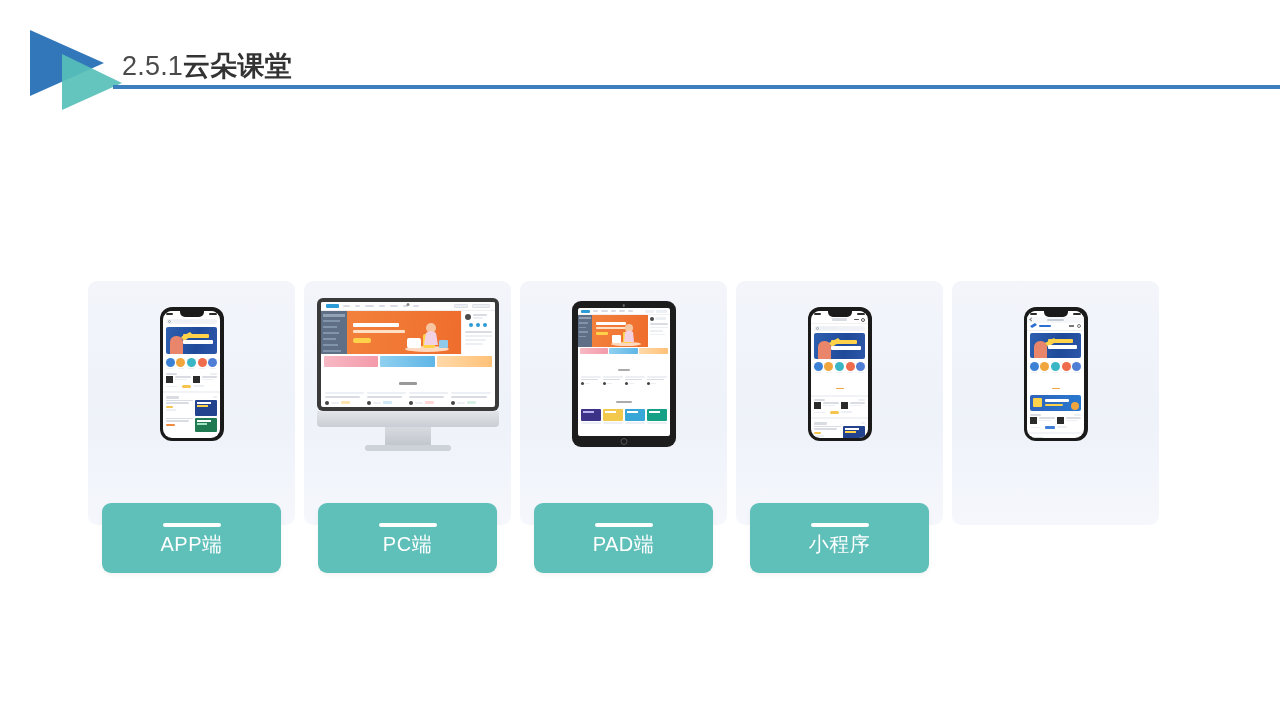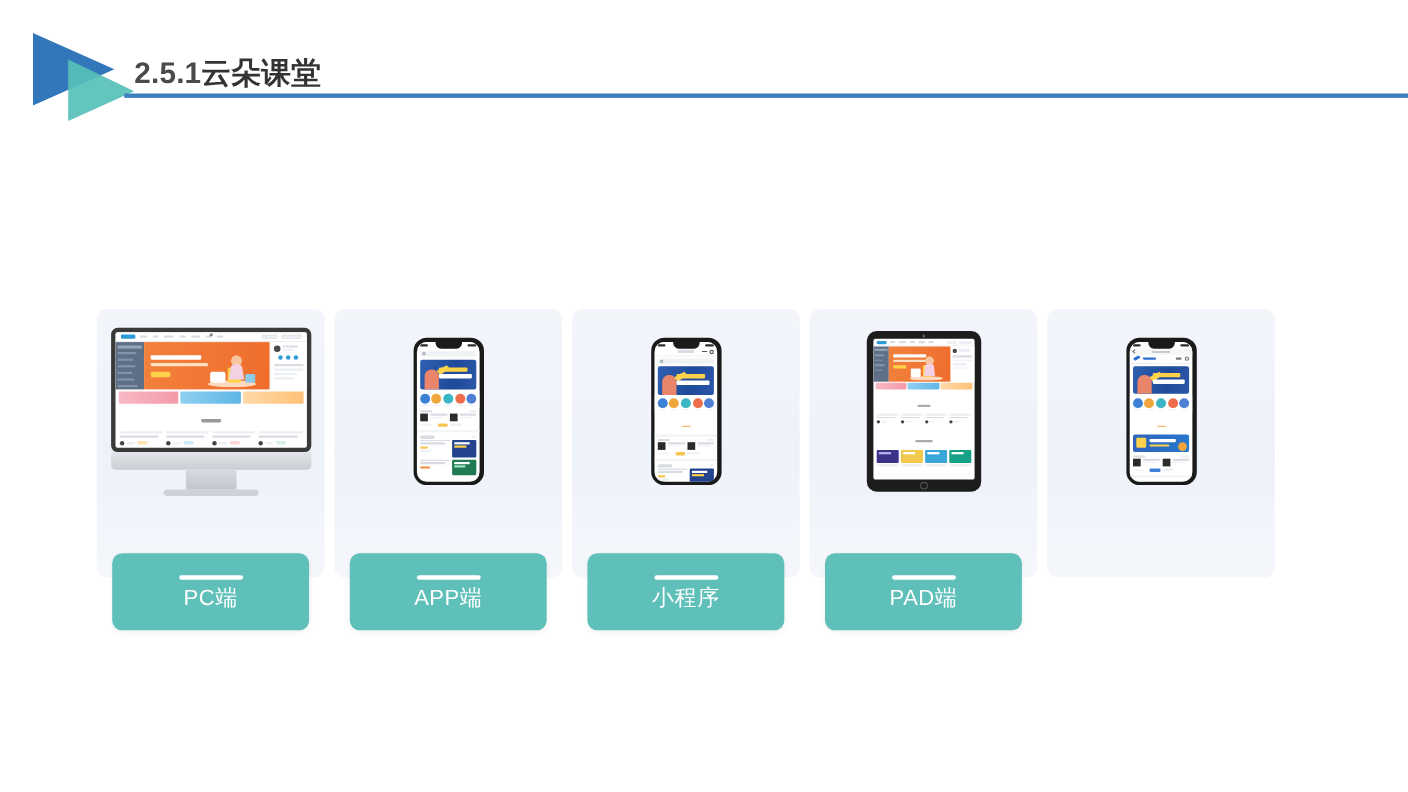--- a/index.html
+++ b/index.html
@@ -7,21 +7,21 @@
     width: 1280px; height: 720px;
     background: #ffffff;
     font-family: "Liberation Sans", "DejaVu Sans", sans-serif;
     overflow: hidden;
   }
   .slide { position: relative; width: 1280px; height: 720px; background:#fff; }
 
   
   .hdr-arrow { position:absolute; left:26px; top:28px; width:104px; height:82px; }
   .hdr-title { position:absolute; left:122px; top:48px; font-size:27px; color:#404040; white-space:nowrap; letter-spacing:0.2px;}
-  .hdr-title .num { font-weight:700; color:#4a4a4a; }
+  .hdr-title .num { font-weight:400; color:#4a4a4a; }
   .hdr-title .zh  { font-weight:700; color:#333333; }
   .hdr-rule { position:absolute; left:113px; top:85px; width:1167px; height:4px; background:#3c7fbf; }
 
   
   .logo { position:absolute; right:12px; top:36px; height:46px; display:flex; align-items:center; }
   .logo-mark { position:relative; width:156px; height:46px; }
   .logo-cloud { position:absolute; left:0; top:4px; width:40px; height:34px; }
   .logo-zh { position:absolute; left:30px; top:1px; font-size:21px; font-weight:700; color:#2c8fd4; letter-spacing:1px; white-space:nowrap;}
   .logo-url { position:absolute; left:32px; top:27px; font-size:9.5px; color:#6d6d6d; letter-spacing:0.3px; white-space:nowrap;}
   .logo-div { position:absolute; left:160px; top:6px; width:1px; height:34px; background:#bdbdbd; }
@@ -99,20 +99,134 @@
     <span class="num">2.5.1</span><span class="zh">云朵课堂</span>
   </div>
   <div class="hdr-rule"></div>
 
 
 
   <div class="cards">
 
     <div class="card">
       <div class="card-stage">
+        <div class="phone">
+          <div class="phone-notch"></div>
+          <div class="phone-inner">
+            <div class="sbar" style="height:6px;">
+                <i style="width:7px;"></i>
+                <i style="width:10px;"></i>
+                <i style="width:8px;"></i>
+              </div>
+            <div style="margin-top:6px;padding:2px 3px;">
+              <div style="height:5px;background:#f0f2f5;border-radius:3px;display:flex;align-items:center;padding-left:2px;gap:2px;">
+                <div style="width:3px;height:3px;border:1px solid #9aa4b0;border-radius:50%;"></div>
+                <div class="lline" style="width:18px;height:2px;"></div>
+              </div>
+            </div>
+            <div class="hero-blue" style="margin:1px 3px;height:27px;border-radius:2px;">
+              <div class="hface" style="left:4px;bottom:0;width:13px;height:18px;border-radius:6px 6px 0 0;"></div>
+              <svg style="position:absolute;left:14px;top:4px;" width="14" height="12" viewBox="0 0 14 12">
+                  <path d="M1 6 L10 1 L13 4 L4 10 Z" fill="#ffd24a"></path>
+                </svg>
+              <div class="htxt" style="right:4px;">
+                <b style="width:26px;"></b>
+                  <b style="width:30px;background:#fff;"></b>
+              </div>
+            </div>
+            <div class="icorow" style="padding:3px 2px 2px 2px;">
+              <div style="text-align:center;">
+                  <div class="icon-dot" style="background:#3b82d6;margin:0 auto 1px;"></div>
+                  <div class="lline" style="width:6px;height:1.5px;margin:0 auto;"></div>
+                </div>
+              <div style="text-align:center;">
+                  <div class="icon-dot" style="background:#f0a63c;margin:0 auto 1px;"></div>
+                  <div class="lline" style="width:6px;height:1.5px;margin:0 auto;"></div>
+                </div>
+              <div style="text-align:center;">
+                  <div class="icon-dot" style="background:#3bb6c4;margin:0 auto 1px;"></div>
+                  <div class="lline" style="width:6px;height:1.5px;margin:0 auto;"></div>
+                </div>
+              <div style="text-align:center;">
+                  <div class="icon-dot" style="background:#ef6d4c;margin:0 auto 1px;"></div>
+                  <div class="lline" style="width:6px;height:1.5px;margin:0 auto;"></div>
+                </div>
+              <div style="text-align:center;">
+                  <div class="icon-dot" style="background:#4f7fd4;margin:0 auto 1px;"></div>
+                  <div class="lline" style="width:6px;height:1.5px;margin:0 auto;"></div>
+                </div>
+            </div>
+            <div style="display:flex;justify-content:space-between;padding:2px 3px 1px;">
+              <div class="line" style="width:11px;height:2px;"></div>
+                <div class="lline" style="width:7px;height:2px;"></div>
+            </div>
+            <div style="display:flex;gap:2px;padding:0 3px;">
+              <div style="flex:1;display:flex;gap:2px;">
+                  <div style="width:7px;height:7px;background:#2b2b2b;"></div>
+                  <div style="flex:1;">
+                    <div class="line" style="height:1.5px;margin-bottom:1px;"></div>
+                    <div class="lline" style="height:1.5px;width:80%;"></div>
+                  </div>
+                </div>
+              <div style="flex:1;display:flex;gap:2px;">
+                  <div style="width:7px;height:7px;background:#2b2b2b;"></div>
+                  <div style="flex:1;">
+                    <div class="line" style="height:1.5px;margin-bottom:1px;"></div>
+                    <div class="lline" style="height:1.5px;width:80%;"></div>
+                  </div>
+                </div>
+            </div>
+            <div style="display:flex;gap:2px;padding:2px 3px;">
+              <div style="flex:1;display:flex;justify-content:space-between;align-items:center;">
+                  <div class="lline" style="width:11px;height:1.5px;"></div>
+                  <div style="width:9px;height:3px;background:#f5c451;border-radius:2px;"></div>
+                </div>
+              <div style="flex:1;">
+                  <div class="lline" style="width:11px;height:1.5px;"></div>
+                </div>
+            </div>
+            <div style="height:2px;background:#f1f3f6;margin:1px 0;"></div>
+            <div style="display:flex;justify-content:space-between;padding:2px 3px 1px;">
+              <div class="line" style="width:13px;height:2.5px;"></div>
+                <div class="lline" style="width:4px;height:2px;"></div>
+            </div>
+            <div style="display:flex;gap:2px;padding:0 3px 2px;">
+              <div style="flex:1;">
+                  <div class="line" style="height:1.5px;margin-bottom:1px;"></div>
+                  <div class="line" style="height:1.5px;width:85%;margin-bottom:2px;"></div>
+                  <div style="width:7px;height:2.5px;background:#f5c451;border-radius:1px;margin-bottom:1px;"></div>
+                  <div class="lline" style="width:10px;height:1.5px;"></div>
+                </div>
+              <div style="width:22px;height:16px;background:#23438f;border-radius:1px;padding:2px;">
+                  <div style="height:2px;background:#fff;width:80%;margin-bottom:1px;"></div>
+                  <div style="height:2px;background:#ffd24a;width:60%;"></div>
+                </div>
+            </div>
+            <div style="display:flex;gap:2px;padding:0 3px;">
+              <div style="flex:1;">
+                  <div class="line" style="height:1.5px;margin-bottom:1px;"></div>
+                  <div class="line" style="height:1.5px;width:85%;margin-bottom:2px;"></div>
+                  <div style="width:9px;height:2.5px;background:#f08a3c;border-radius:1px;"></div>
+                </div>
+              <div style="width:22px;height:14px;background:#1f7a52;border-radius:1px;padding:2px;">
+                  <div style="height:2px;background:#fff;width:80%;margin-bottom:1px;"></div>
+                  <div style="height:2px;background:#9fe3c0;width:55%;"></div>
+                </div>
+            </div>
+          </div>
+        </div>
+      </div>
+      <div class="pill">
+        <div class="pill-bar"></div>
+        <div class="pill-label">APP端</div>
+      </div>
+    </div>
+
+    <div class="card">
+      <div class="card-stage">
         <div class="monitor">
           <div class="mon-screen">
             <div class="mon-inner">
               <div class="mon-cam"></div>
 
               <div class="navb" style="height:9px;padding:0 5px;justify-content:space-between;border-bottom:1px solid #eee;">
                 <div style="display:flex;align-items:center;gap:4px;">
                   <div style="width:13px;height:4px;background:#2c9bd6;border-radius:1px;"></div>
                   <div style="display:flex;gap:5px;">
                     <div class="line" style="width:7px;height:2px;"></div>
@@ -226,247 +340,20 @@
             </div>
           </div>
           <div class="mon-chin"></div>
           <div class="mon-neck"></div>
           <div class="mon-base"></div>
         </div>
       </div>
       <div class="pill">
         <div class="pill-bar"></div>
         <div class="pill-label">PC端</div>
-      </div>
-    </div>
-
-    <div class="card">
-      <div class="card-stage">
-        <div class="phone">
-          <div class="phone-notch"></div>
-          <div class="phone-inner">
-            <div class="sbar" style="height:6px;">
-                <i style="width:7px;"></i>
-                <i style="width:10px;"></i>
-                <i style="width:8px;"></i>
-              </div>
-            <div style="margin-top:6px;padding:2px 3px;">
-              <div style="height:5px;background:#f0f2f5;border-radius:3px;display:flex;align-items:center;padding-left:2px;gap:2px;">
-                <div style="width:3px;height:3px;border:1px solid #9aa4b0;border-radius:50%;"></div>
-                <div class="lline" style="width:18px;height:2px;"></div>
-              </div>
-            </div>
-            <div class="hero-blue" style="margin:1px 3px;height:27px;border-radius:2px;">
-              <div class="hface" style="left:4px;bottom:0;width:13px;height:18px;border-radius:6px 6px 0 0;"></div>
-              <svg style="position:absolute;left:14px;top:4px;" width="14" height="12" viewBox="0 0 14 12">
-                  <path d="M1 6 L10 1 L13 4 L4 10 Z" fill="#ffd24a"></path>
-                </svg>
-              <div class="htxt" style="right:4px;">
-                <b style="width:26px;"></b>
-                  <b style="width:30px;background:#fff;"></b>
-              </div>
-            </div>
-            <div class="icorow" style="padding:3px 2px 2px 2px;">
-              <div style="text-align:center;">
-                  <div class="icon-dot" style="background:#3b82d6;margin:0 auto 1px;"></div>
-                  <div class="lline" style="width:6px;height:1.5px;margin:0 auto;"></div>
-                </div>
-              <div style="text-align:center;">
-                  <div class="icon-dot" style="background:#f0a63c;margin:0 auto 1px;"></div>
-                  <div class="lline" style="width:6px;height:1.5px;margin:0 auto;"></div>
-                </div>
-              <div style="text-align:center;">
-                  <div class="icon-dot" style="background:#3bb6c4;margin:0 auto 1px;"></div>
-                  <div class="lline" style="width:6px;height:1.5px;margin:0 auto;"></div>
-                </div>
-              <div style="text-align:center;">
-                  <div class="icon-dot" style="background:#ef6d4c;margin:0 auto 1px;"></div>
-                  <div class="lline" style="width:6px;height:1.5px;margin:0 auto;"></div>
-                </div>
-              <div style="text-align:center;">
-                  <div class="icon-dot" style="background:#4f7fd4;margin:0 auto 1px;"></div>
-                  <div class="lline" style="width:6px;height:1.5px;margin:0 auto;"></div>
-                </div>
-            </div>
-            <div style="display:flex;justify-content:space-between;padding:2px 3px 1px;">
-              <div class="line" style="width:11px;height:2px;"></div>
-                <div class="lline" style="width:7px;height:2px;"></div>
-            </div>
-            <div style="display:flex;gap:2px;padding:0 3px;">
-              <div style="flex:1;display:flex;gap:2px;">
-                  <div style="width:7px;height:7px;background:#2b2b2b;"></div>
-                  <div style="flex:1;">
-                    <div class="line" style="height:1.5px;margin-bottom:1px;"></div>
-                    <div class="lline" style="height:1.5px;width:80%;"></div>
-                  </div>
-                </div>
-              <div style="flex:1;display:flex;gap:2px;">
-                  <div style="width:7px;height:7px;background:#2b2b2b;"></div>
-                  <div style="flex:1;">
-                    <div class="line" style="height:1.5px;margin-bottom:1px;"></div>
-                    <div class="lline" style="height:1.5px;width:80%;"></div>
-                  </div>
-                </div>
-            </div>
-            <div style="display:flex;gap:2px;padding:2px 3px;">
-              <div style="flex:1;display:flex;justify-content:space-between;align-items:center;">
-                  <div class="lline" style="width:11px;height:1.5px;"></div>
-                  <div style="width:9px;height:3px;background:#f5c451;border-radius:2px;"></div>
-                </div>
-              <div style="flex:1;">
-                  <div class="lline" style="width:11px;height:1.5px;"></div>
-                </div>
-            </div>
-            <div style="height:2px;background:#f1f3f6;margin:1px 0;"></div>
-            <div style="display:flex;justify-content:space-between;padding:2px 3px 1px;">
-              <div class="line" style="width:13px;height:2.5px;"></div>
-                <div class="lline" style="width:4px;height:2px;"></div>
-            </div>
-            <div style="display:flex;gap:2px;padding:0 3px 2px;">
-              <div style="flex:1;">
-                  <div class="line" style="height:1.5px;margin-bottom:1px;"></div>
-                  <div class="line" style="height:1.5px;width:85%;margin-bottom:2px;"></div>
-                  <div style="width:7px;height:2.5px;background:#f5c451;border-radius:1px;margin-bottom:1px;"></div>
-                  <div class="lline" style="width:10px;height:1.5px;"></div>
-                </div>
-              <div style="width:22px;height:16px;background:#23438f;border-radius:1px;padding:2px;">
-                  <div style="height:2px;background:#fff;width:80%;margin-bottom:1px;"></div>
-                  <div style="height:2px;background:#ffd24a;width:60%;"></div>
-                </div>
-            </div>
-            <div style="display:flex;gap:2px;padding:0 3px;">
-              <div style="flex:1;">
-                  <div class="line" style="height:1.5px;margin-bottom:1px;"></div>
-                  <div class="line" style="height:1.5px;width:85%;margin-bottom:2px;"></div>
-                  <div style="width:9px;height:2.5px;background:#f08a3c;border-radius:1px;"></div>
-                </div>
-              <div style="width:22px;height:14px;background:#1f7a52;border-radius:1px;padding:2px;">
-                  <div style="height:2px;background:#fff;width:80%;margin-bottom:1px;"></div>
-                  <div style="height:2px;background:#9fe3c0;width:55%;"></div>
-                </div>
-            </div>
-          </div>
-        </div>
-      </div>
-      <div class="pill">
-        <div class="pill-bar"></div>
-        <div class="pill-label">APP端</div>
-      </div>
-    </div>
-
-    <div class="card">
-      <div class="card-stage">
-        <div class="phone">
-          <div class="phone-notch"></div>
-          <div class="phone-inner">
-            <div class="sbar" style="height:6px;">
-                <i style="width:7px;"></i>
-                <i style="width:10px;"></i>
-                <i style="width:8px;"></i>
-              </div>
-            <div style="margin-top:6px;display:flex;align-items:center;justify-content:center;position:relative;height:7px;border-bottom:1px solid #f2f2f2;">
-              <div class="line" style="width:15px;height:2.5px;"></div>
-              <div style="position:absolute;right:3px;display:flex;gap:2px;align-items:center;">
-                <div style="width:5px;height:1.5px;background:#555;border-radius:1px;"></div>
-                <div style="width:4px;height:4px;border:1px solid #555;border-radius:50%;"></div>
-              </div>
-            </div>
-            <div style="padding:2px 3px;">
-              <div style="height:5px;background:#f0f2f5;border-radius:3px;display:flex;align-items:center;padding-left:2px;gap:2px;">
-                <div style="width:3px;height:3px;border:1px solid #9aa4b0;border-radius:50%;"></div>
-                <div class="lline" style="width:16px;height:2px;"></div>
-              </div>
-            </div>
-            <div class="hero-blue" style="margin:0 3px;height:26px;border-radius:2px;">
-              <div class="hface" style="left:4px;bottom:0;width:13px;height:18px;border-radius:6px 6px 0 0;"></div>
-              <svg style="position:absolute;left:14px;top:4px;" width="14" height="12" viewBox="0 0 14 12">
-                  <path d="M1 6 L10 1 L13 4 L4 10 Z" fill="#ffd24a"></path>
-                </svg>
-              <div class="htxt" style="right:4px;">
-                  <b style="width:26px;"></b>
-                  <b style="width:30px;background:#fff;"></b>
-                </div>
-            </div>
-            <div class="icorow" style="padding:3px 2px 1px 2px;">
-              <div style="text-align:center;">
-                  <div class="icon-dot" style="background:#3b82d6;margin:0 auto 1px;"></div>
-                  <div class="lline" style="width:6px;height:1.5px;margin:0 auto;"></div>
-                </div>
-              <div style="text-align:center;">
-                  <div class="icon-dot" style="background:#f0a63c;margin:0 auto 1px;"></div>
-                  <div class="lline" style="width:6px;height:1.5px;margin:0 auto;"></div>
-                </div>
-              <div style="text-align:center;">
-                  <div class="icon-dot" style="background:#3bb6c4;margin:0 auto 1px;"></div>
-                  <div class="lline" style="width:6px;height:1.5px;margin:0 auto;"></div>
-                </div>
-              <div style="text-align:center;">
-                  <div class="icon-dot" style="background:#ef6d4c;margin:0 auto 1px;"></div>
-                  <div class="lline" style="width:6px;height:1.5px;margin:0 auto;"></div>
-                </div>
-              <div style="text-align:center;">
-                  <div class="icon-dot" style="background:#4f7fd4;margin:0 auto 1px;"></div>
-                  <div class="lline" style="width:6px;height:1.5px;margin:0 auto;"></div>
-                </div>
-            </div>
-            <div style="text-align:center;padding:1px 0 2px;"><div style="display:inline-block;width:8px;height:1.5px;background:#f0a63c;border-radius:1px;"></div></div>
-            <div style="height:2px;background:#f1f3f6;"></div>
-            <div style="display:flex;justify-content:space-between;padding:2px 3px 1px;">
-              <div class="line" style="width:11px;height:2px;"></div>
-                <div class="lline" style="width:7px;height:2px;"></div>
-            </div>
-            <div style="display:flex;gap:2px;padding:0 3px;">
-              <div style="flex:1;display:flex;gap:2px;">
-                  <div style="width:7px;height:7px;background:#2b2b2b;"></div>
-                  <div style="flex:1;">
-                    <div class="line" style="height:1.5px;margin-bottom:1px;"></div>
-                    <div class="lline" style="height:1.5px;width:80%;"></div>
-                  </div>
-                </div>
-              <div style="flex:1;display:flex;gap:2px;">
-                  <div style="width:7px;height:7px;background:#2b2b2b;"></div>
-                  <div style="flex:1;">
-                    <div class="line" style="height:1.5px;margin-bottom:1px;"></div>
-                    <div class="lline" style="height:1.5px;width:80%;"></div>
-                  </div>
-                </div>
-            </div>
-            <div style="display:flex;gap:2px;padding:2px 3px;">
-              <div style="flex:1;display:flex;justify-content:space-between;align-items:center;">
-                  <div class="lline" style="width:11px;height:1.5px;"></div>
-                  <div style="width:9px;height:3px;background:#f5c451;border-radius:2px;"></div>
-                </div>
-              <div style="flex:1;">
-                  <div class="lline" style="width:11px;height:1.5px;"></div>
-                </div>
-            </div>
-            <div style="height:2px;background:#f1f3f6;margin:1px 0;"></div>
-            <div style="display:flex;justify-content:space-between;padding:2px 3px 1px;">
-              <div class="line" style="width:13px;height:2.5px;"></div>
-                <div class="lline" style="width:4px;height:2px;"></div>
-            </div>
-            <div style="display:flex;gap:2px;padding:0 3px 2px;">
-              <div style="flex:1;">
-                  <div class="line" style="height:1.5px;margin-bottom:1px;"></div>
-                  <div class="line" style="height:1.5px;width:85%;margin-bottom:2px;"></div>
-                  <div style="width:7px;height:2.5px;background:#f5c451;border-radius:1px;margin-bottom:1px;"></div>
-                  <div class="lline" style="width:10px;height:1.5px;"></div>
-                </div>
-              <div style="width:22px;height:16px;background:#23438f;border-radius:1px;padding:2px;">
-                  <div style="height:2px;background:#fff;width:80%;margin-bottom:1px;"></div>
-                  <div style="height:2px;background:#ffd24a;width:60%;"></div>
-                </div>
-            </div>
-
-          </div>
-        </div>
-      </div>
-      <div class="pill">
-        <div class="pill-bar"></div>
-        <div class="pill-label">小程序</div>
       </div>
     </div>
 
     <div class="card">
       <div class="card-stage">
         <div class="tablet">
           <div class="tab-cam"></div>
           <div class="tab-inner">
             <div style="display:flex;justify-content:space-between;align-items:center;height:7px;padding:0 3px;border-bottom:1px solid #f0f0f0;">
               <div style="display:flex;align-items:center;gap:3px;">
@@ -597,20 +484,133 @@
     <div class="card">
       <div class="card-stage">
         <div class="phone">
           <div class="phone-notch"></div>
           <div class="phone-inner">
             <div class="sbar" style="height:6px;">
                 <i style="width:7px;"></i>
                 <i style="width:10px;"></i>
                 <i style="width:8px;"></i>
               </div>
+            <div style="margin-top:6px;display:flex;align-items:center;justify-content:center;position:relative;height:7px;border-bottom:1px solid #f2f2f2;">
+              <div class="line" style="width:15px;height:2.5px;"></div>
+              <div style="position:absolute;right:3px;display:flex;gap:2px;align-items:center;">
+                <div style="width:5px;height:1.5px;background:#555;border-radius:1px;"></div>
+                <div style="width:4px;height:4px;border:1px solid #555;border-radius:50%;"></div>
+              </div>
+            </div>
+            <div style="padding:2px 3px;">
+              <div style="height:5px;background:#f0f2f5;border-radius:3px;display:flex;align-items:center;padding-left:2px;gap:2px;">
+                <div style="width:3px;height:3px;border:1px solid #9aa4b0;border-radius:50%;"></div>
+                <div class="lline" style="width:16px;height:2px;"></div>
+              </div>
+            </div>
+            <div class="hero-blue" style="margin:0 3px;height:26px;border-radius:2px;">
+              <div class="hface" style="left:4px;bottom:0;width:13px;height:18px;border-radius:6px 6px 0 0;"></div>
+              <svg style="position:absolute;left:14px;top:4px;" width="14" height="12" viewBox="0 0 14 12">
+                  <path d="M1 6 L10 1 L13 4 L4 10 Z" fill="#ffd24a"></path>
+                </svg>
+              <div class="htxt" style="right:4px;">
+                  <b style="width:26px;"></b>
+                  <b style="width:30px;background:#fff;"></b>
+                </div>
+            </div>
+            <div class="icorow" style="padding:3px 2px 1px 2px;">
+              <div style="text-align:center;">
+                  <div class="icon-dot" style="background:#3b82d6;margin:0 auto 1px;"></div>
+                  <div class="lline" style="width:6px;height:1.5px;margin:0 auto;"></div>
+                </div>
+              <div style="text-align:center;">
+                  <div class="icon-dot" style="background:#f0a63c;margin:0 auto 1px;"></div>
+                  <div class="lline" style="width:6px;height:1.5px;margin:0 auto;"></div>
+                </div>
+              <div style="text-align:center;">
+                  <div class="icon-dot" style="background:#3bb6c4;margin:0 auto 1px;"></div>
+                  <div class="lline" style="width:6px;height:1.5px;margin:0 auto;"></div>
+                </div>
+              <div style="text-align:center;">
+                  <div class="icon-dot" style="background:#ef6d4c;margin:0 auto 1px;"></div>
+                  <div class="lline" style="width:6px;height:1.5px;margin:0 auto;"></div>
+                </div>
+              <div style="text-align:center;">
+                  <div class="icon-dot" style="background:#4f7fd4;margin:0 auto 1px;"></div>
+                  <div class="lline" style="width:6px;height:1.5px;margin:0 auto;"></div>
+                </div>
+            </div>
+            <div style="text-align:center;padding:1px 0 2px;"><div style="display:inline-block;width:8px;height:1.5px;background:#f0a63c;border-radius:1px;"></div></div>
+            <div style="height:2px;background:#f1f3f6;"></div>
+            <div style="display:flex;justify-content:space-between;padding:2px 3px 1px;">
+              <div class="line" style="width:11px;height:2px;"></div>
+                <div class="lline" style="width:7px;height:2px;"></div>
+            </div>
+            <div style="display:flex;gap:2px;padding:0 3px;">
+              <div style="flex:1;display:flex;gap:2px;">
+                  <div style="width:7px;height:7px;background:#2b2b2b;"></div>
+                  <div style="flex:1;">
+                    <div class="line" style="height:1.5px;margin-bottom:1px;"></div>
+                    <div class="lline" style="height:1.5px;width:80%;"></div>
+                  </div>
+                </div>
+              <div style="flex:1;display:flex;gap:2px;">
+                  <div style="width:7px;height:7px;background:#2b2b2b;"></div>
+                  <div style="flex:1;">
+                    <div class="line" style="height:1.5px;margin-bottom:1px;"></div>
+                    <div class="lline" style="height:1.5px;width:80%;"></div>
+                  </div>
+                </div>
+            </div>
+            <div style="display:flex;gap:2px;padding:2px 3px;">
+              <div style="flex:1;display:flex;justify-content:space-between;align-items:center;">
+                  <div class="lline" style="width:11px;height:1.5px;"></div>
+                  <div style="width:9px;height:3px;background:#f5c451;border-radius:2px;"></div>
+                </div>
+              <div style="flex:1;">
+                  <div class="lline" style="width:11px;height:1.5px;"></div>
+                </div>
+            </div>
+            <div style="height:2px;background:#f1f3f6;margin:1px 0;"></div>
+            <div style="display:flex;justify-content:space-between;padding:2px 3px 1px;">
+              <div class="line" style="width:13px;height:2.5px;"></div>
+                <div class="lline" style="width:4px;height:2px;"></div>
+            </div>
+            <div style="display:flex;gap:2px;padding:0 3px 2px;">
+              <div style="flex:1;">
+                  <div class="line" style="height:1.5px;margin-bottom:1px;"></div>
+                  <div class="line" style="height:1.5px;width:85%;margin-bottom:2px;"></div>
+                  <div style="width:7px;height:2.5px;background:#f5c451;border-radius:1px;margin-bottom:1px;"></div>
+                  <div class="lline" style="width:10px;height:1.5px;"></div>
+                </div>
+              <div style="width:22px;height:16px;background:#23438f;border-radius:1px;padding:2px;">
+                  <div style="height:2px;background:#fff;width:80%;margin-bottom:1px;"></div>
+                  <div style="height:2px;background:#ffd24a;width:60%;"></div>
+                </div>
+            </div>
+
+          </div>
+        </div>
+      </div>
+      <div class="pill">
+        <div class="pill-bar"></div>
+        <div class="pill-label">小程序</div>
+      </div>
+    </div>
+
+    <div class="card">
+      <div class="card-stage">
+        <div class="phone">
+          <div class="phone-notch"></div>
+          <div class="phone-inner">
+            <div class="sbar" style="height:6px;">
+                <i style="width:7px;"></i>
+                <i style="width:10px;"></i>
+                <i style="width:8px;"></i>
+              </div>
             <div style="margin-top:6px;display:flex;align-items:center;justify-content:center;position:relative;height:6px;background:#f6f7f9;">
               <div class="lline" style="width:17px;height:2px;background:#c6ccd4;"></div>
               <div style="position:absolute;left:3px;width:3px;height:3px;border-left:1px solid #777;border-bottom:1px solid #777;transform:rotate(45deg);"></div>
             </div>
             <div style="display:flex;align-items:center;justify-content:space-between;height:8px;padding:0 3px;border-bottom:1px solid #f0f0f0;">
               <div style="display:flex;align-items:center;gap:2px;">
                 <svg width="7" height="6" viewBox="0 0 7 6">
                     <path d="M0 3 L5 0 L7 2 L2 5 Z" fill="#2c6fd1"></path>
                   </svg>
                 <div class="line" style="width:12px;height:2.5px;background:#2c6fd1;"></div>

